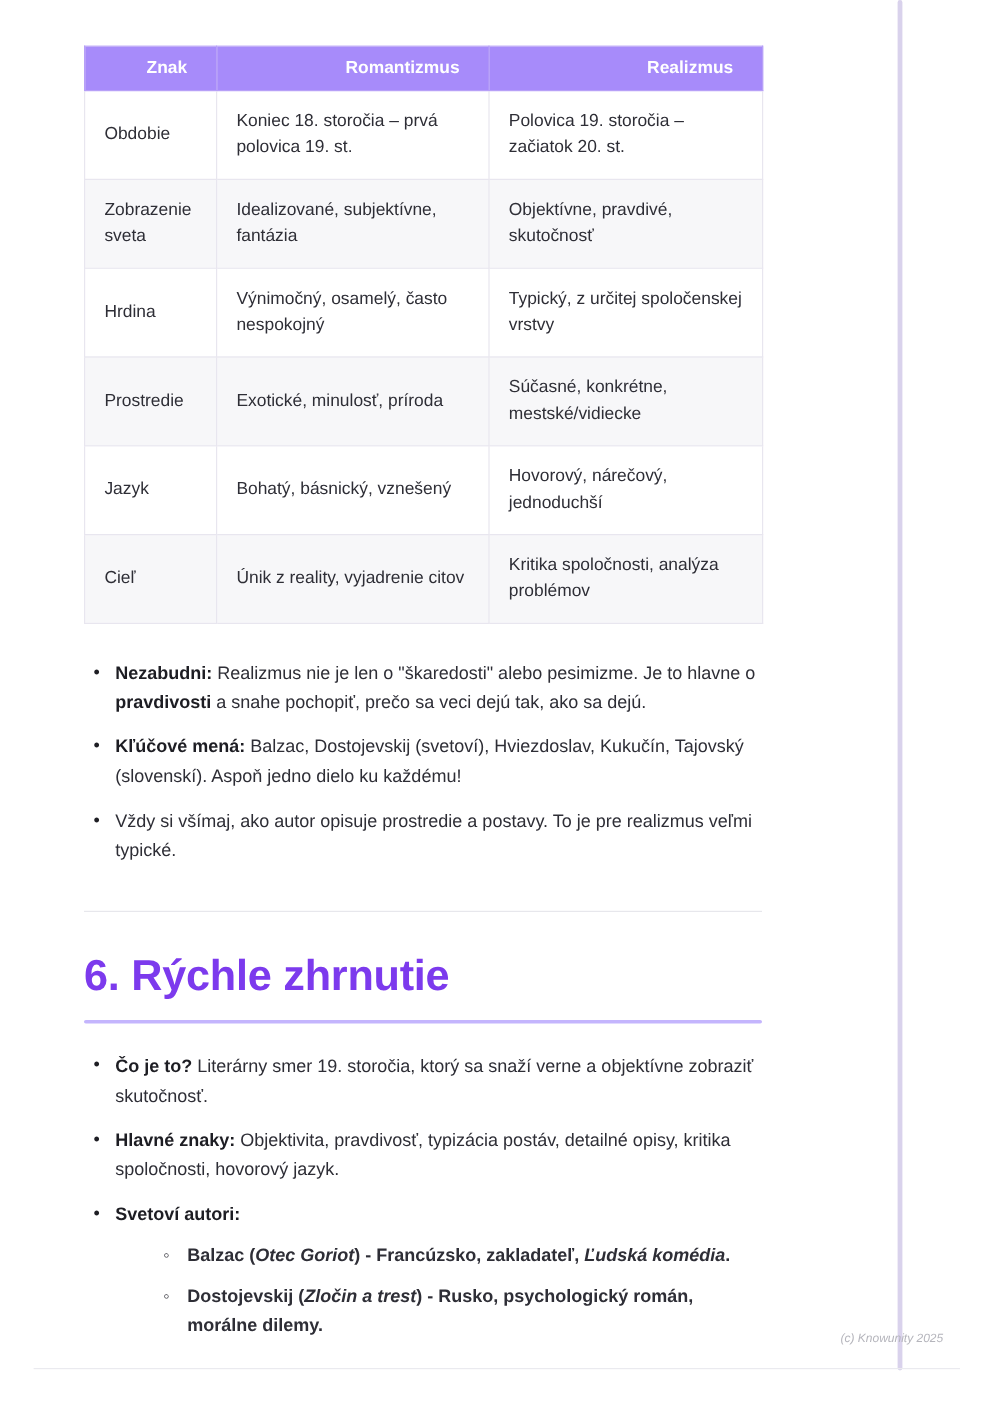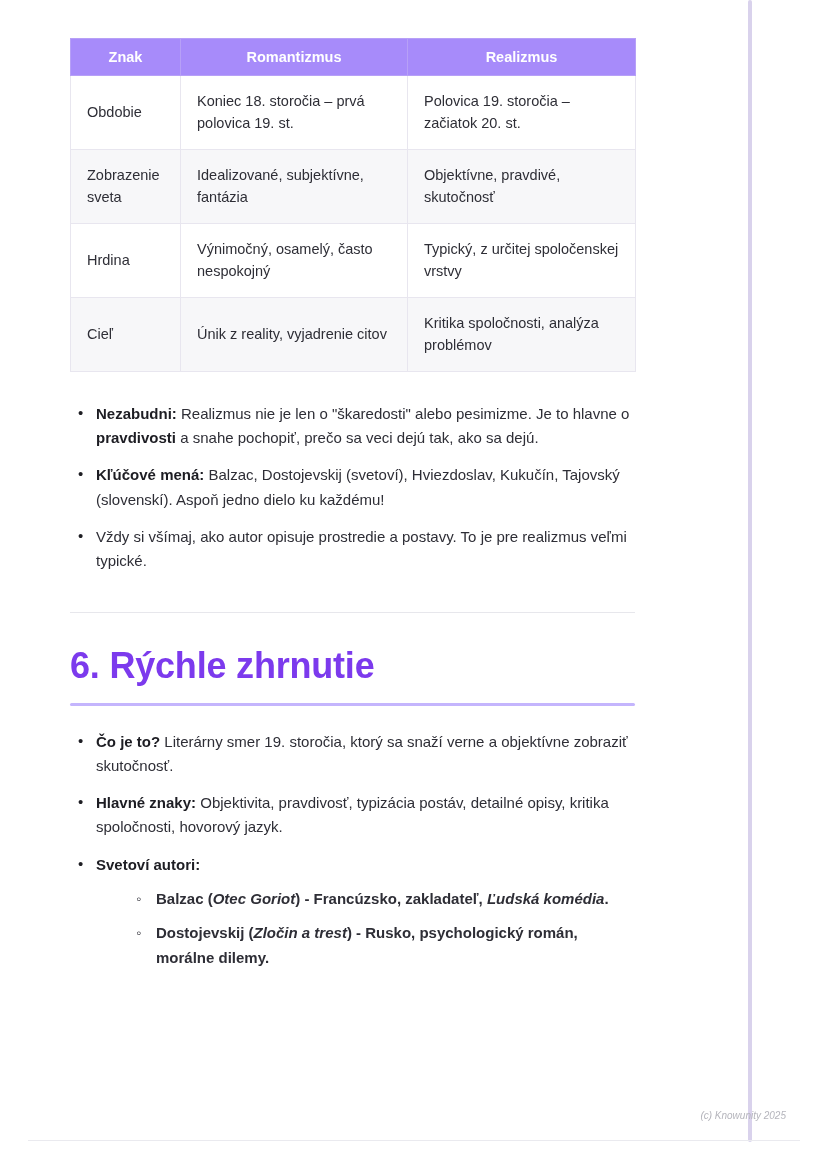--- a/index.html
+++ b/index.html
@@ -11,22 +11,22 @@
     color: #2e2e36;
     position: relative;
     overflow: hidden;
   }
   .content { position: absolute; left: 70px; top: 38px; width: 565px; }
 
   table.compare { border-collapse: collapse; width: 565px; table-layout: fixed; font-size: 14.5px; }
   col.c1 { width: 110px; } col.c2 { width: 227px; } col.c3 { width: 228px; }
   th {
     background: var(--header-bg, #a78bfa);
-    color: #ffffff; font-weight: 700; text-align: center;
-    padding: 10px 10px; font-size: 14.5px;
+    color: #ffffff; font-weight: 700; text-align: right;
+    padding: 10px 24px; font-size: 14.5px;
     border: 1px solid #b7a0f7;
   }
   td {
     border: 1px solid #e8e6ef;
     padding: 14px 16px; vertical-align: middle;
     line-height: 1.55; background: #ffffff;
   }
   tbody tr:nth-child(even) td { background: #f7f7f9; }
 
   ul.bullets { list-style: none; margin: 30px 0 0 0; padding: 0; font-size: 15px; line-height: 1.62; }
@@ -77,20 +77,30 @@
           <td>Zobrazenie sveta</td>
           <td>Idealizované, subjektívne, fantázia</td>
           <td>Objektívne, pravdivé, skutočnosť</td>
         </tr>
         <tr>
           <td>Hrdina</td>
           <td>Výnimočný, osamelý, často nespokojný</td>
           <td>Typický, z určitej spoločenskej vrstvy</td>
         </tr>
         <tr>
+          <td>Prostredie</td>
+          <td>Exotické, minulosť, príroda</td>
+          <td>Súčasné, konkrétne, mestské/vidiecke</td>
+        </tr>
+        <tr>
+          <td>Jazyk</td>
+          <td>Bohatý, básnický, vznešený</td>
+          <td>Hovorový, nárečový, jednoduchší</td>
+        </tr>
+        <tr>
           <td>Cieľ</td>
           <td>Únik z reality, vyjadrenie citov</td>
           <td>Kritika spoločnosti, analýza problémov</td>
         </tr>
       </tbody>
     </table>
 
     <ul class="bullets">
       <li><span><span class="seg-b">Nezabudni:</span><span> Realizmus nie je len o "škaredosti" alebo pesimizme. Je to hlavne o </span><span class="seg-b">pravdivosti</span><span> a snahe pochopiť, prečo sa veci dejú tak, ako sa dejú.</span></span></li>
       <li><span><span class="seg-b">Kľúčové mená:</span><span> Balzac, Dostojevskij (svetoví), Hviezdoslav, Kukučín, Tajovský (slovenskí). Aspoň jedno dielo ku každému!</span></span></li>

